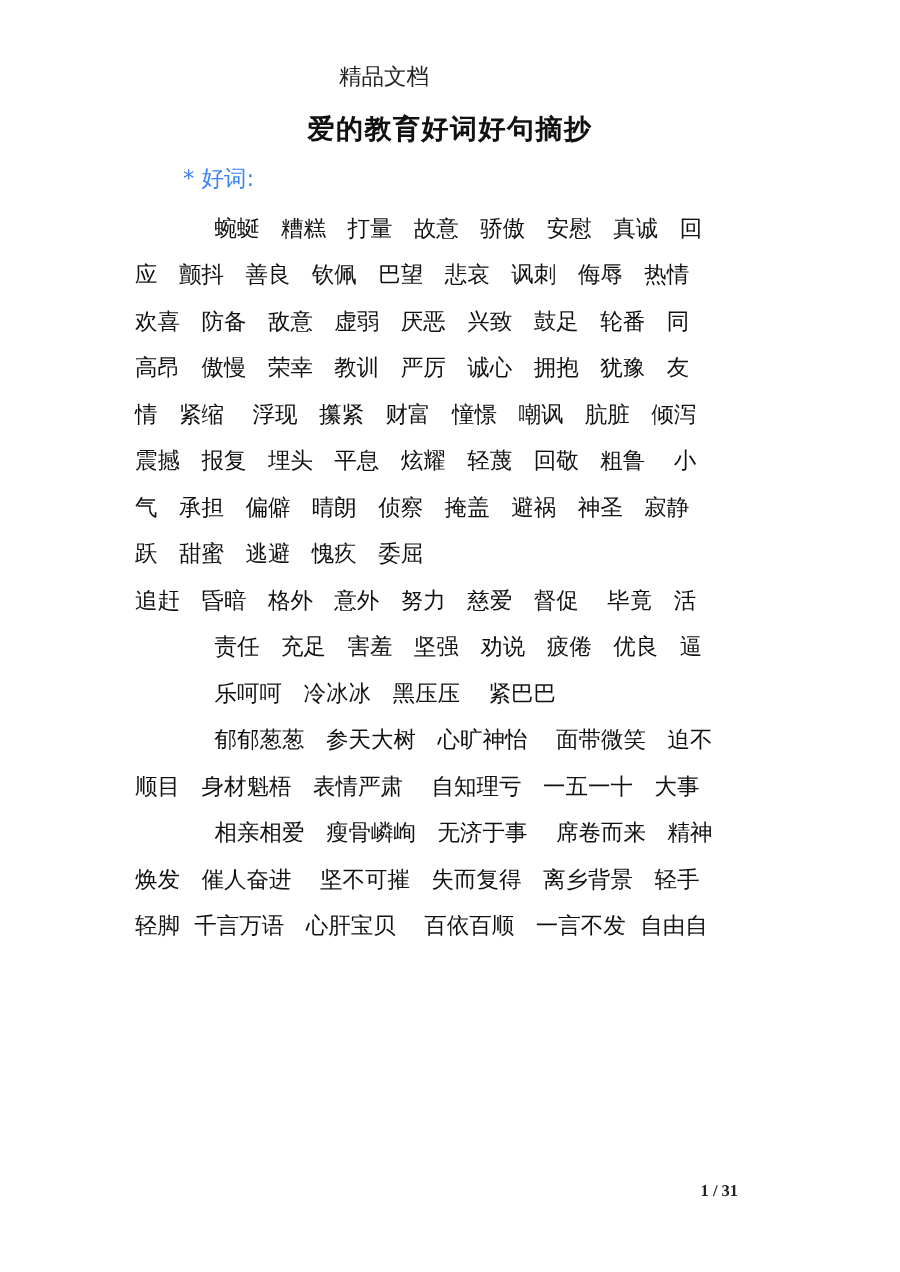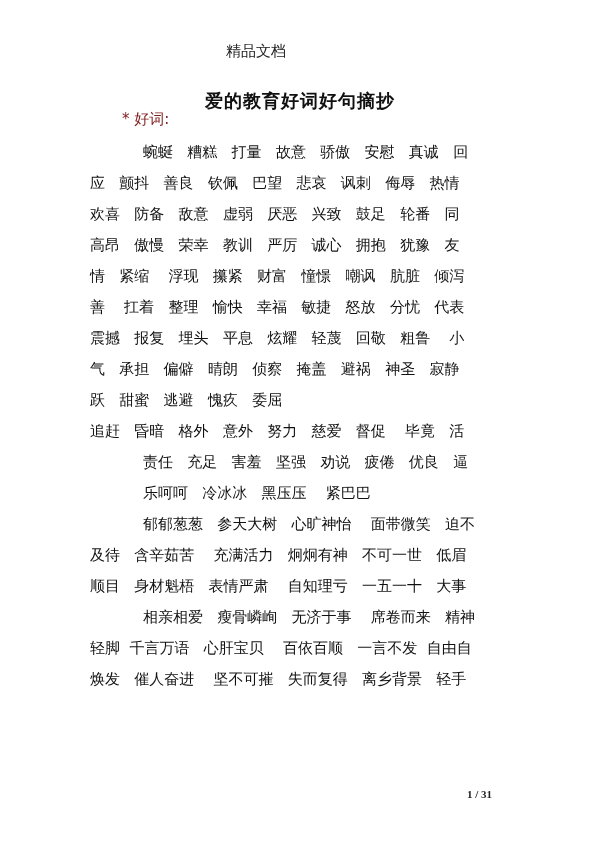--- a/index.html
+++ b/index.html
@@ -1,49 +1,47 @@
 <!DOCTYPE html>
 <html><head>
 <meta charset="utf-8">
 <style>
   html, body { margin: 0; padding: 0; background: #ffffff; }
   body { width: 600px; height: 848px; position: relative; overflow: hidden;
          font-family: "DejaVu Sans", "Liberation Sans", sans-serif; color: #111; }
   .header { position: absolute; top: 42px; left: 0; width: 512px; text-align: center;
             font-size: 15px; color: #222; }
   .title { position: absolute; top: 74px; left: 0; width: 600px; text-align: center;
-           font-family: "DejaVu Serif", "Liberation Serif", serif; font-size: 18px; font-weight: bold; color: #111; letter-spacing: 1px; margin-top: 15px; }
-  .section-label { position: absolute; top: 110px; left: 122px; font-size: 15px; color: #7f1d1d; }
+           font-family: "DejaVu Serif", "Liberation Serif", serif; font-size: 18px; font-weight: bold; color: #111; letter-spacing: 1px; }
+  .section-label { position: absolute; top: 110px; left: 122px; font-size: 15px; color: #3b82f6; }
   .body { position: absolute; top: 140px; left: 90px; width: 420px; }
   .line { height: 31px; line-height: 25px; font-size: 15px; white-space: pre; color: #111; }
   .line.indent { padding-left: 53px; }
   .footer { position: absolute; top: 788px; left: 467px; font-family: "Liberation Serif", serif;
             font-size: 11px; font-weight: bold; color: #222; }
 </style>
 </head>
 <body>
 
 <div class="header">精品文档</div>
 <div class="title">爱的教育好词好句摘抄</div>
 <div class="section-label">* 好词:</div>
 
 <div class="body">
   <div class="line indent">蜿蜒   糟糕   打量   故意   骄傲   安慰   真诚   回</div>
   <div class="line">应   颤抖   善良   钦佩   巴望   悲哀   讽刺   侮辱   热情</div>
   <div class="line">欢喜   防备   敌意   虚弱   厌恶   兴致   鼓足   轮番   同</div>
   <div class="line">高昂   傲慢   荣幸   教训   严厉   诚心   拥抱   犹豫   友</div>
   <div class="line">情   紧缩    浮现   攥紧   财富   憧憬   嘲讽   肮脏   倾泻</div>
-  <div class="line">善    扛着   整理   愉快   幸福   敏捷   怒放   分忧   代表</div>
   <div class="line">震撼   报复   埋头   平息   炫耀   轻蔑   回敬   粗鲁    小</div>
   <div class="line">气   承担   偏僻   晴朗   侦察   掩盖   避祸   神圣   寂静</div>
   <div class="line">跃   甜蜜   逃避   愧疚   委屈</div>
   <div class="line">追赶   昏暗   格外   意外   努力   慈爱   督促    毕竟   活</div>
   <div class="line indent">责任   充足   害羞   坚强   劝说   疲倦   优良   逼</div>
   <div class="line indent">乐呵呵   冷冰冰   黑压压    紧巴巴</div>
   <div class="line indent">郁郁葱葱   参天大树   心旷神怡    面带微笑   迫不</div>
-  <div class="line">及待   含辛茹苦    充满活力   炯炯有神   不可一世   低眉</div>
   <div class="line">顺目   身材魁梧   表情严肃    自知理亏   一五一十   大事</div>
   <div class="line indent">相亲相爱   瘦骨嶙峋   无济于事    席卷而来   精神</div>
+  <div class="line">焕发   催人奋进    坚不可摧   失而复得   离乡背景   轻手</div>
   <div class="line">轻脚  千言万语   心肝宝贝    百依百顺   一言不发  自由自</div>
-  <div class="line">焕发   催人奋进    坚不可摧   失而复得   离乡背景   轻手</div>
 </div>
 
 <div class="footer">1 / 31</div>
 
 </body></html>

